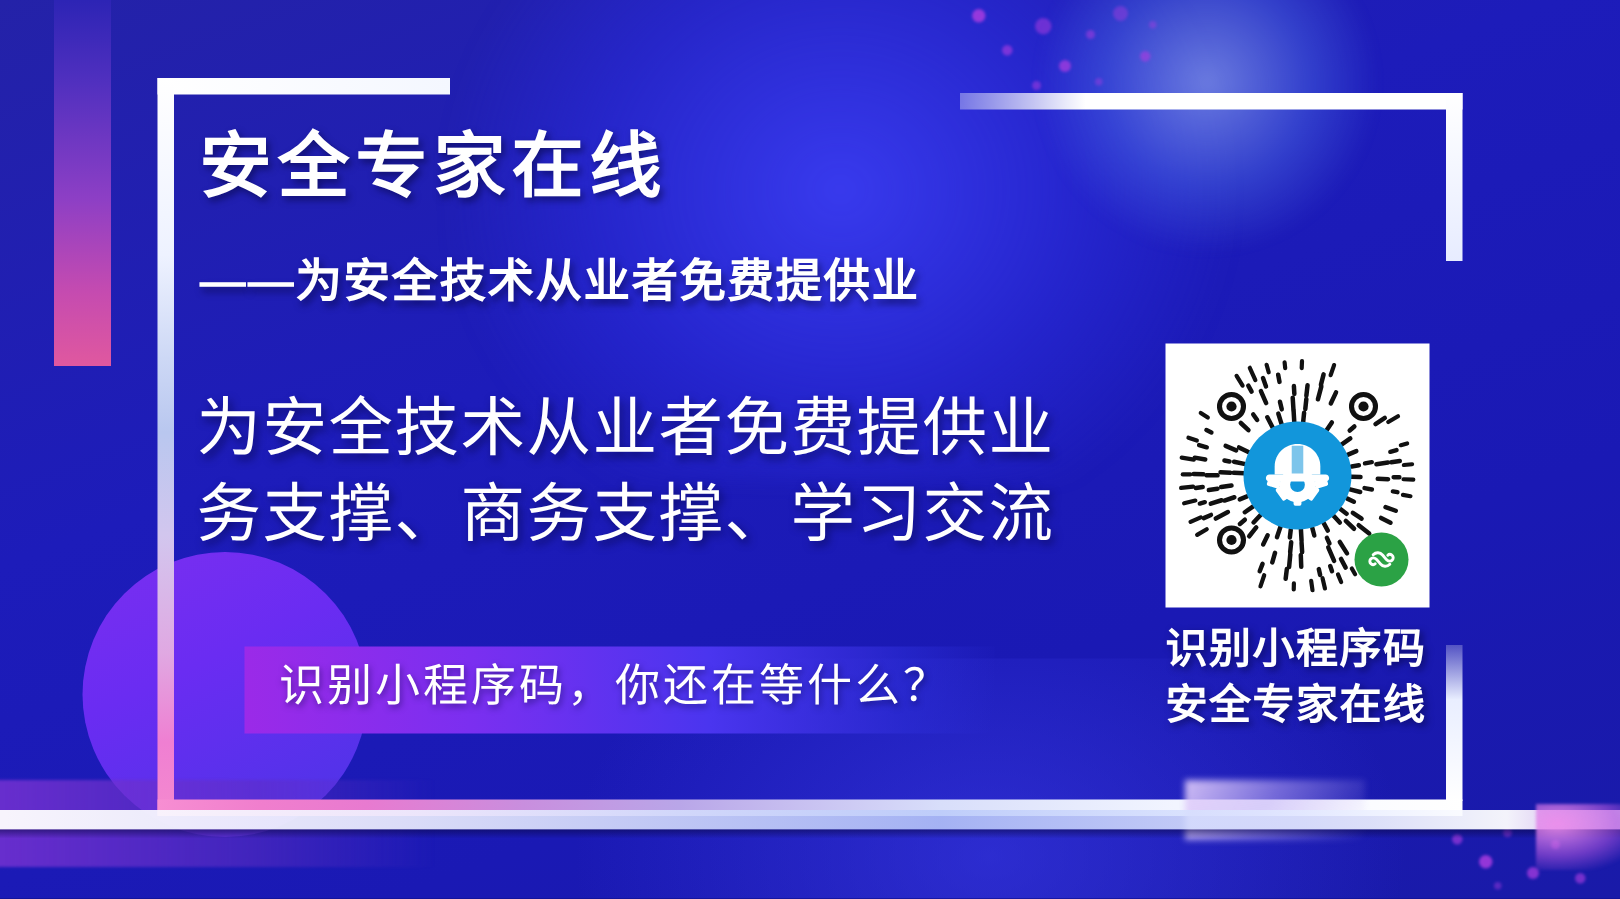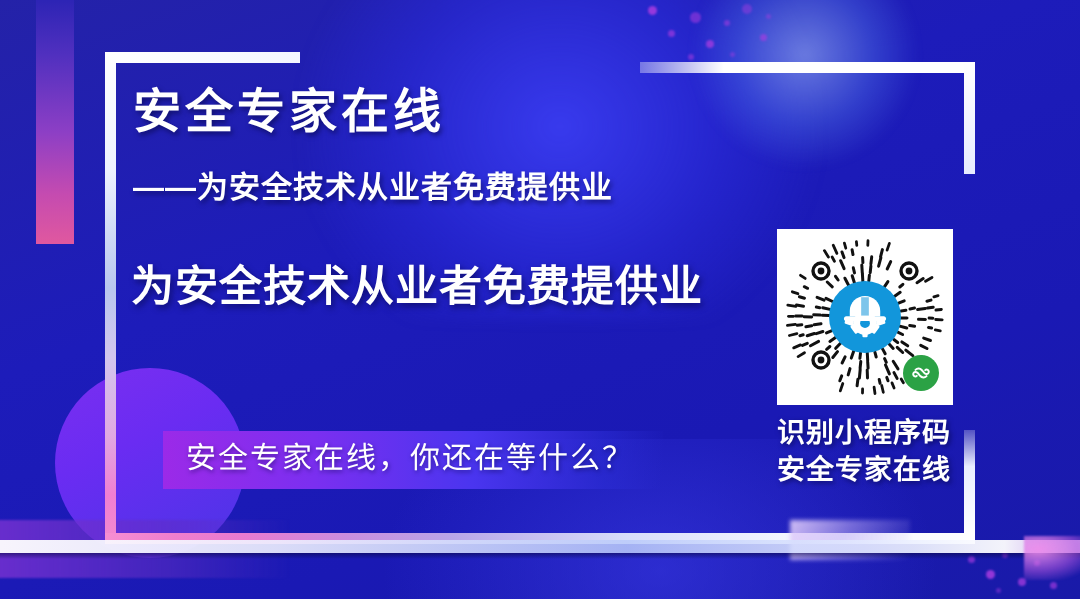--- a/index.html
+++ b/index.html
@@ -213,21 +213,21 @@
     color: #ffffff;
     letter-spacing: 1px;
     line-height: 1;
     text-shadow: 2px 3px 5px rgba(5,5,60,0.55);
     white-space: nowrap;
   }
   .headline {
     position: absolute;
     left: 131px; top: 258px;
     font-size: 43px;
-    font-weight: 700;
+    font-weight: 400;
     color: #ffffff;
     letter-spacing: 1px;
     line-height: 1.32;
     text-shadow: 2px 3px 6px rgba(5,5,60,0.6);
     white-space: nowrap;
   }
 
   
   .tagline-bar {
     position: absolute;
@@ -332,24 +332,25 @@
   <div class="frame-seg frame-left"></div>
   <div class="frame-seg frame-right"></div>
   <div class="frame-seg frame-right-b"></div>
   <div class="frame-seg frame-bottom"></div>
 
   <div class="title">安全专家在线</div>
   <div class="subtitle">——为安全技术从业者免费提供业</div>
 
   <div class="headline">
     <div>为安全技术从业者免费提供业</div>
+    <div>务支撑、商务支撑、学习交流</div>
   </div>
 
   <div class="tagline-bar"></div>
-  <div class="tagline-text">安全专家在线，你还在等什么？</div>
+  <div class="tagline-text">识别小程序码，你还在等什么？</div>
 
   <div class="qr-panel">
     <svg class="qr-inner" viewBox="0 0 176 176">
       <g id="qr-dots" fill="#111111">
           <line x1="103.6" y1="110.7" x2="106.4" y2="114.8" stroke="#111111" stroke-width="3.0" stroke-linecap="round"></line>
           <line x1="97.5" y1="113.9" x2="99.1" y2="118.4" stroke="#111111" stroke-width="3.0" stroke-linecap="round"></line>
           <line x1="90.2" y1="114.5" x2="90.8" y2="121.3" stroke="#111111" stroke-width="3.0" stroke-linecap="round"></line>
           <line x1="83.6" y1="114.3" x2="82.5" y2="120.9" stroke="#111111" stroke-width="3.0" stroke-linecap="round"></line>
           <line x1="77.2" y1="113.8" x2="75.7" y2="117.6" stroke="#111111" stroke-width="3.0" stroke-linecap="round"></line>
           <line x1="71.4" y1="110.4" x2="68.8" y2="113.8" stroke="#111111" stroke-width="3.0" stroke-linecap="round"></line>

